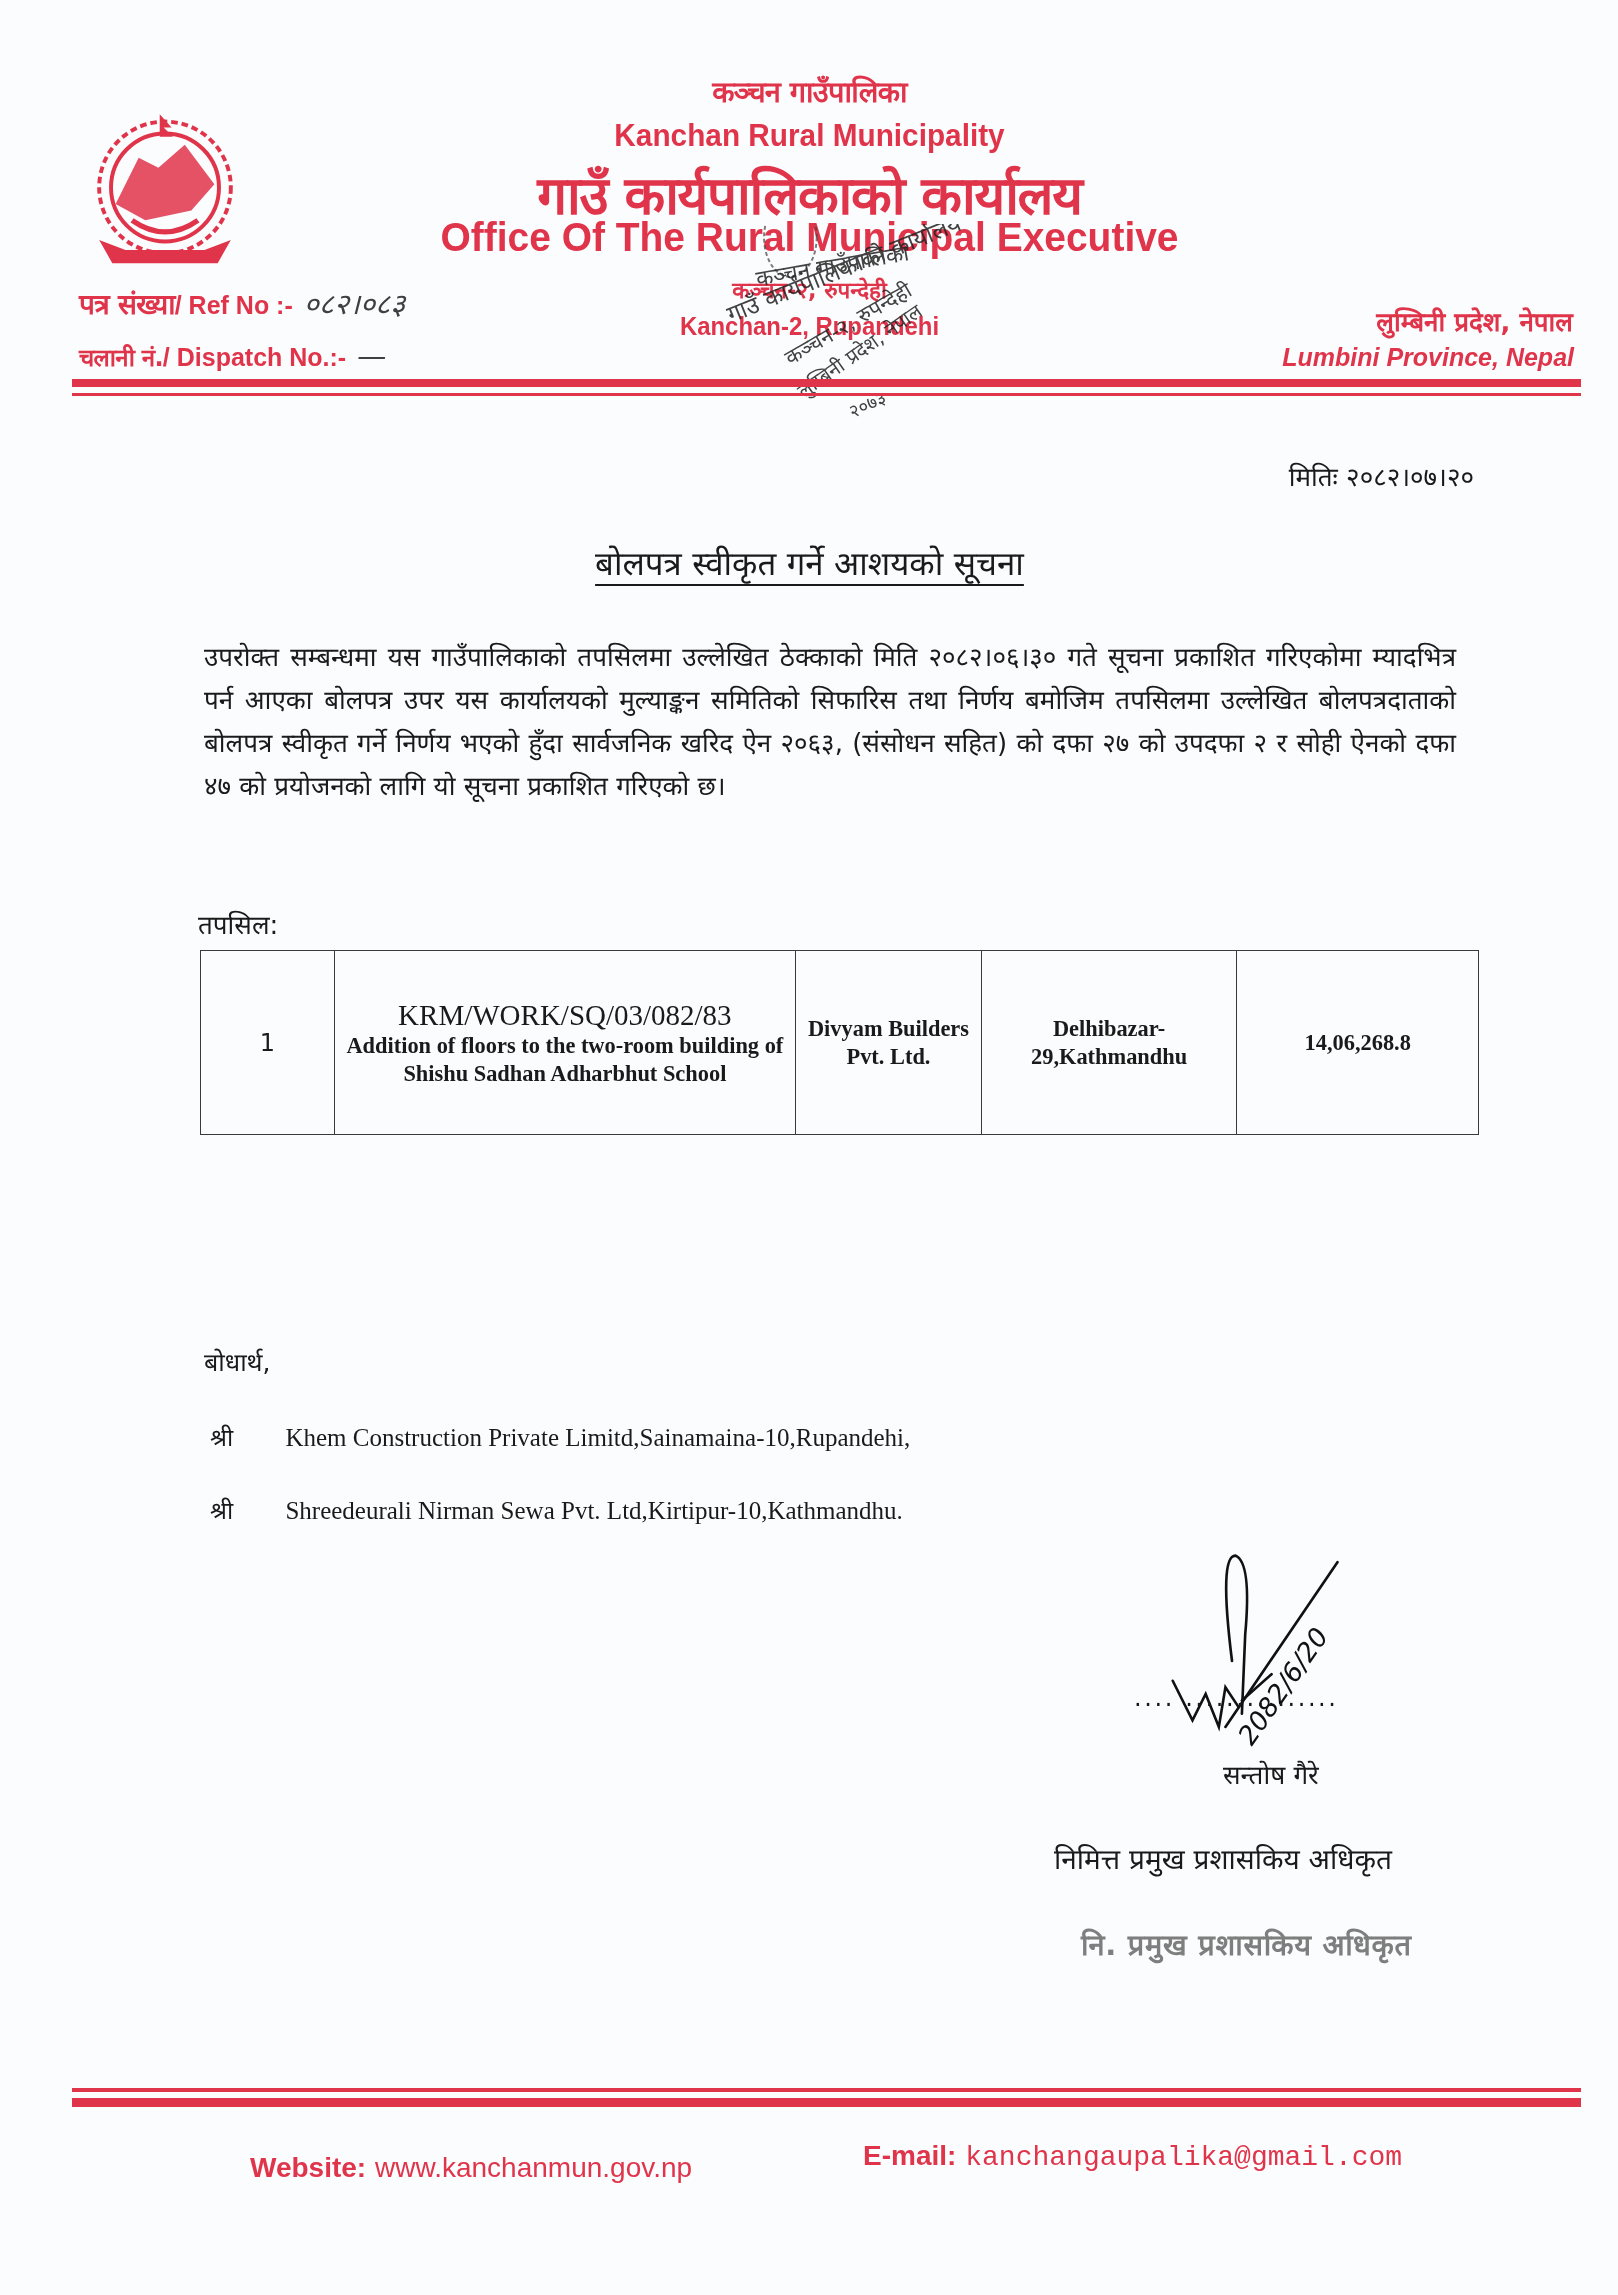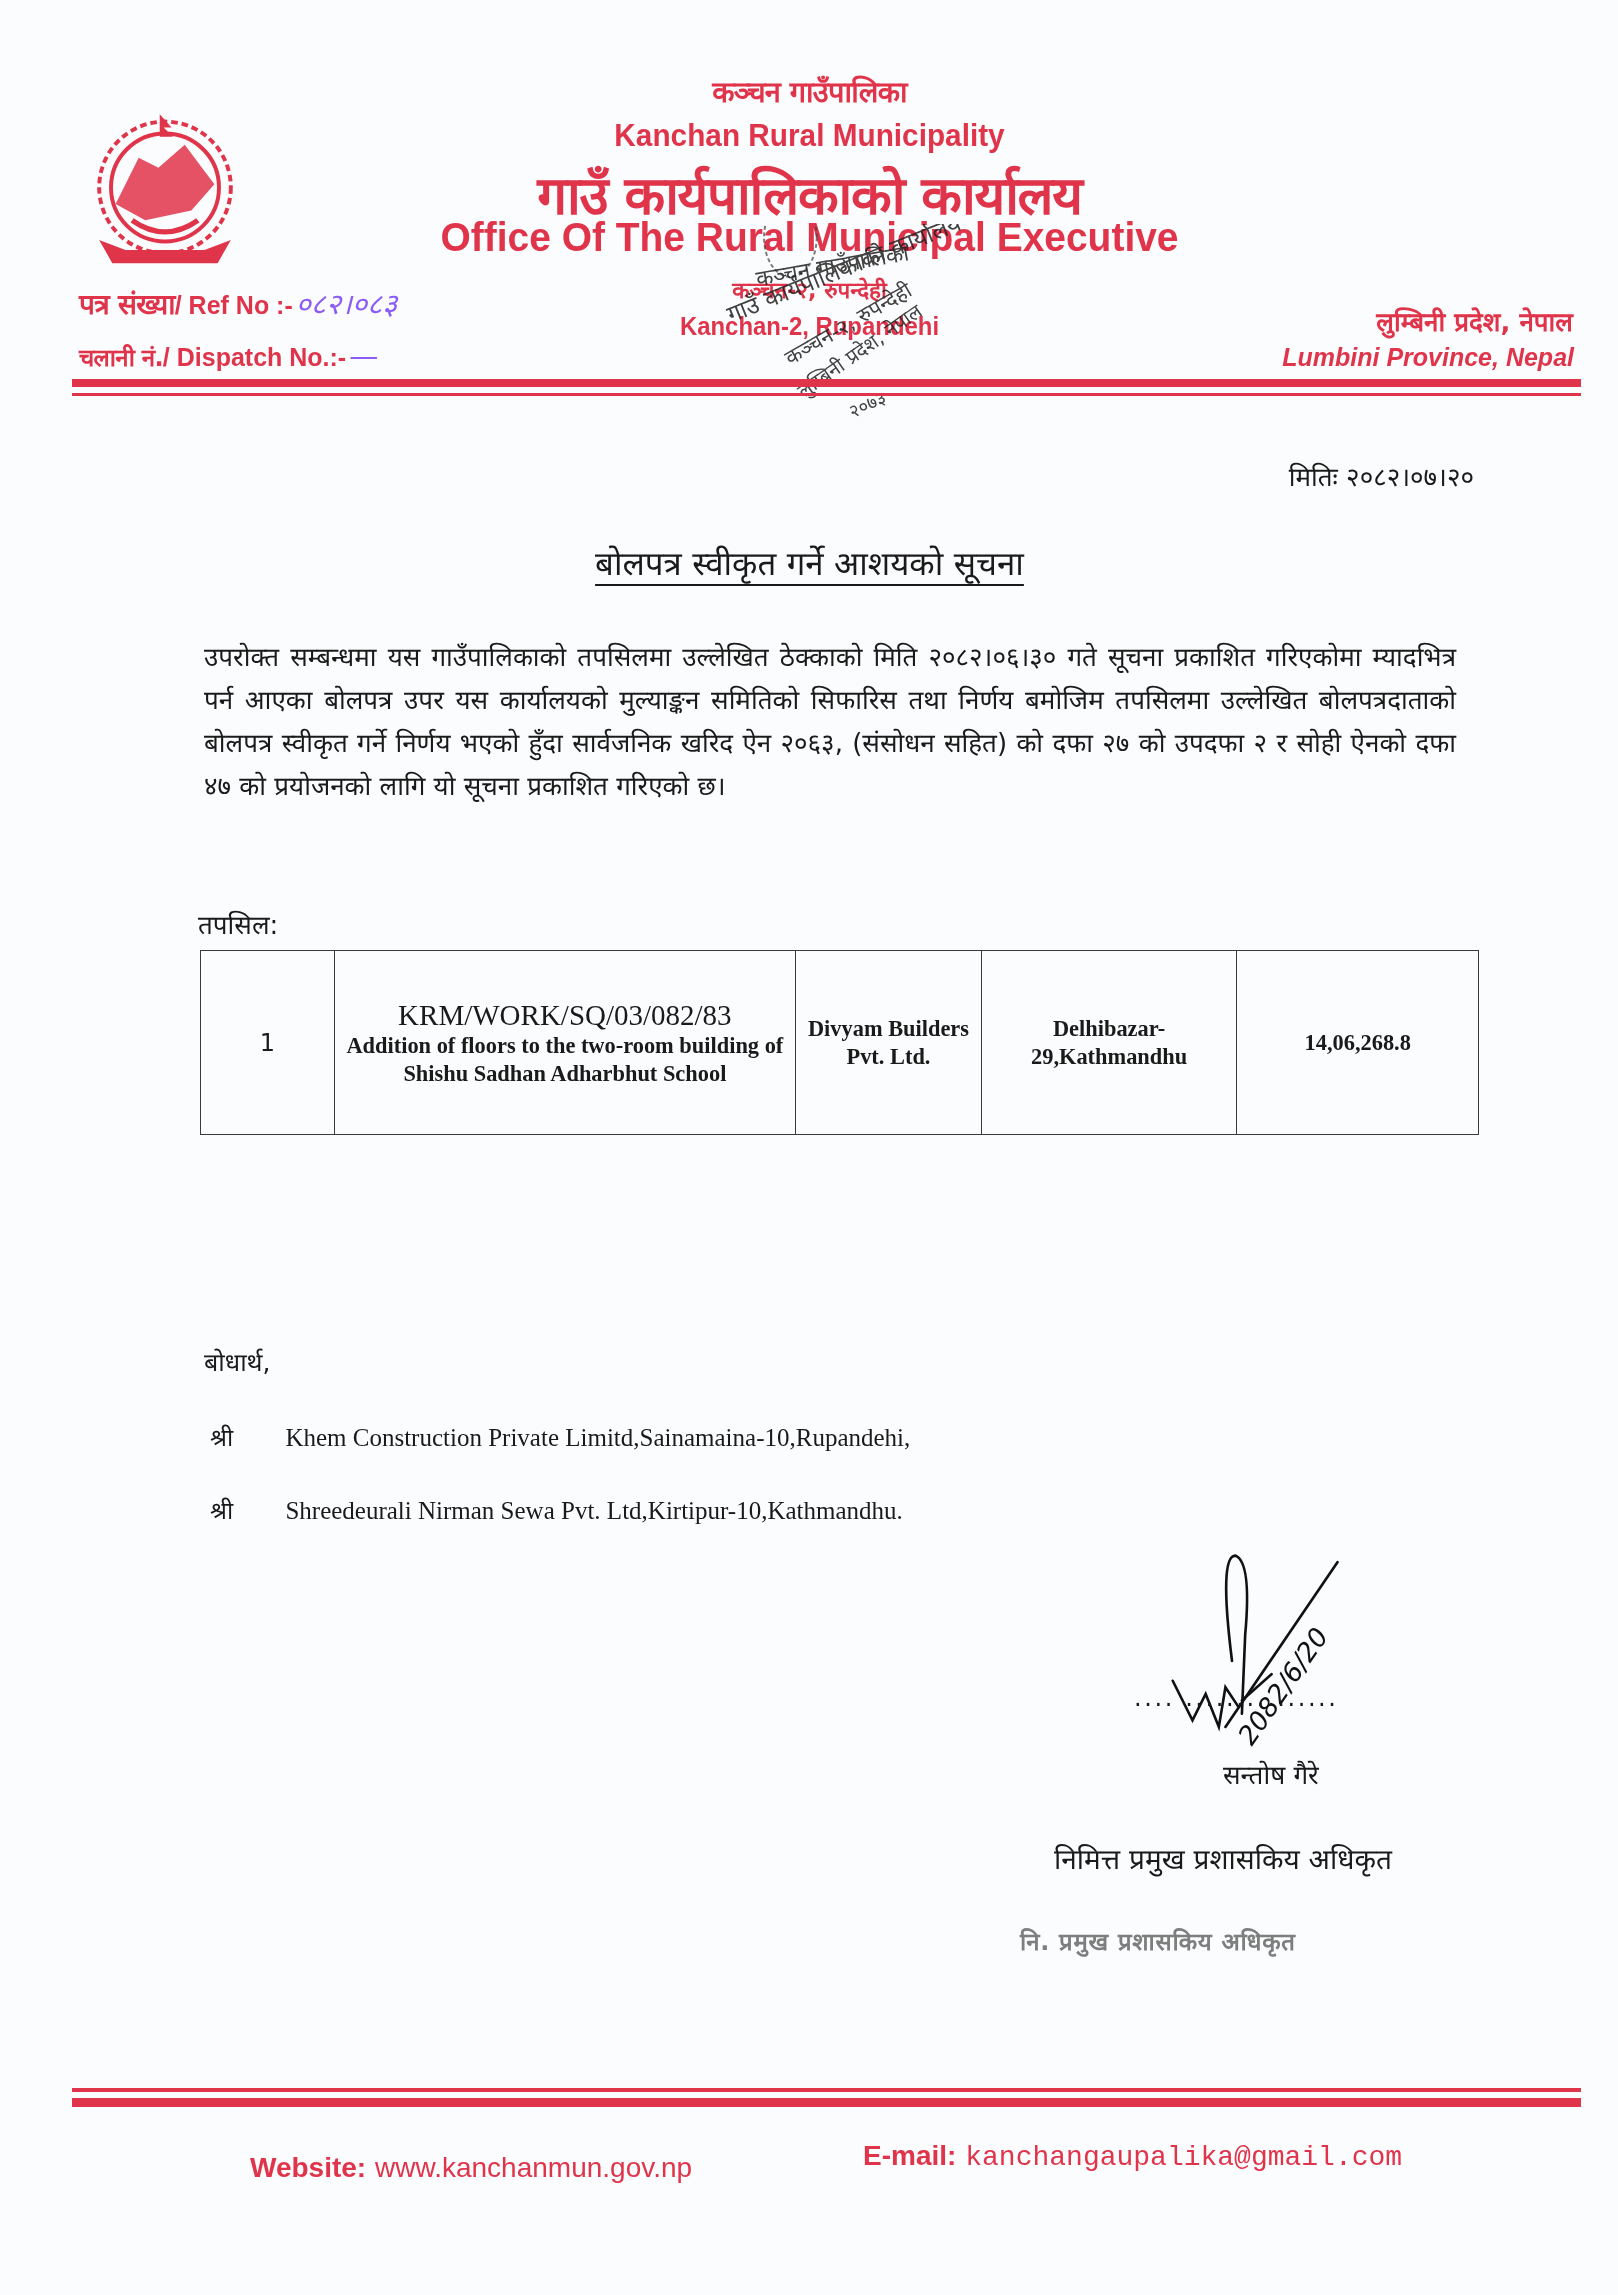--- a/index.html
+++ b/index.html
@@ -18,21 +18,21 @@
     #hdr-np-name { top:71px; font-size:29px; }
     #hdr-en-name { top:117px; font-size:32px; transform:scaleX(0.93); }
     #hdr-np-office { top:157px; font-size:53px; font-weight:bold; letter-spacing:-1.3px; }
     #hdr-en-office { top:214px; font-size:41px; transform:scaleX(0.95); }
     #hdr-address-np { top:274px; font-size:22.4px; font-weight:bold; }
     #hdr-address-en { top:311px; font-size:26px; transform:scaleX(0.92); }
 
     #ref-line { left:79px; top:283px; font-size:25px; }
     #dispatch-line { left:79px; top:339px; font-size:25px; }
     .label-en { font-family:"Liberation Sans", sans-serif; font-weight:bold; }
-    .hand { font-family:"DejaVu Serif", serif; color:#8b5cf6; font-size:29px; font-style:italic; margin-left:3px; }
+    .hand { font-family:"DejaVu Serif", serif; color:#404040; font-size:29px; font-style:italic; margin-left:11px; }
 
     #prov-np { right:46px; top:303px; font-size:26px; font-weight:bold; }
     #prov-en { right:45px; top:343px; font-size:25px; font-family:"Liberation Sans", sans-serif; font-weight:bold; font-style:italic; }
 
     .rule-thick { position:absolute; left:72px; width:1509px; height:8px; background:#e0344b; }
     .rule-thin { position:absolute; left:72px; width:1509px; height:3.3px; background:#e0344b; }
 
     #office-stamp { left:718px; top:224px; width:250px; height:198px; }
 
     #date-line { right:145px; top:458px; font-size:26px; }
@@ -61,21 +61,21 @@
     .cc-line { left:210px; font-size:25px; }
     .cc-line .shri { font-family:Liberation Sans, sans-serif; font-size:24px; margin-right:9.2px; }
     .cc-line .cc-text { font-family:"Liberation Serif", serif; font-size:25px;margin-left:43px; }
     #cc-1 { top:1420px; }
     #cc-2 { top:1493px; }
 
     #signature { left:1120px; top:1529px; width:369px; height:264px; }
     #sig-dots { left:1134px; top:1684px; font-size:24px; letter-spacing:2.6px; }
     #signer-name { left:1186px; top:1756px; font-size:26px;margin-left:37px; }
     #signer-title { left:1054px; top:1839px; font-size:28px; }
-    #seal-text { left:1020px; top:1924px; font-size:24px; font-weight:bold; color:#555; opacity:0.75; letter-spacing:0.7px; }
+    #seal-text { left:1081px; top:1924px; font-size:29px; font-weight:bold; color:#555; opacity:0.75; letter-spacing:0.7px; }
     #footer-website { left:250px; top:2139px;margin-top:12px; }
     #footer-email { left:863px; top:2139px; }
   </style>
 </head>
 <body>
 
 <svg id="logo" class="abs" viewBox="0 0 240 270">
   <g fill="none" stroke="#e0344b" stroke-width="6">
     <circle cx="120" cy="125" r="100" stroke-dasharray="10 6"></circle>
     <circle cx="120" cy="125" r="82"></circle>

